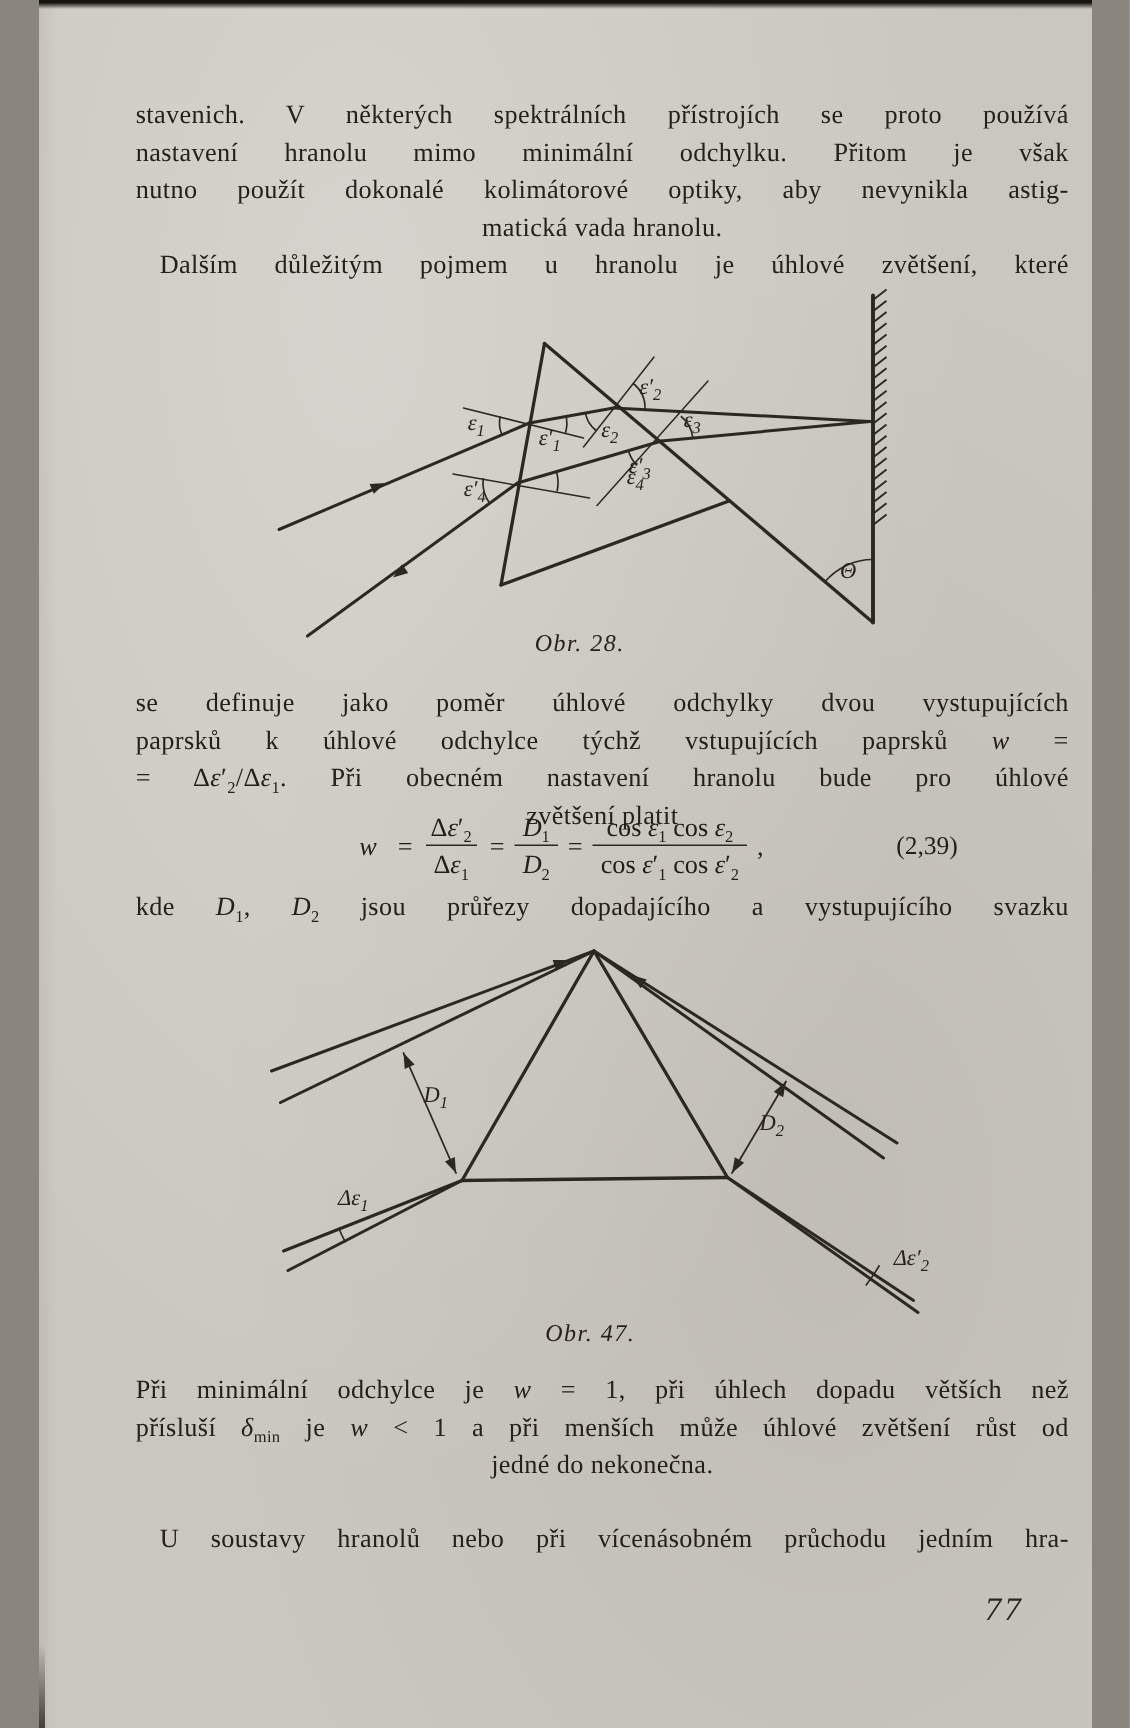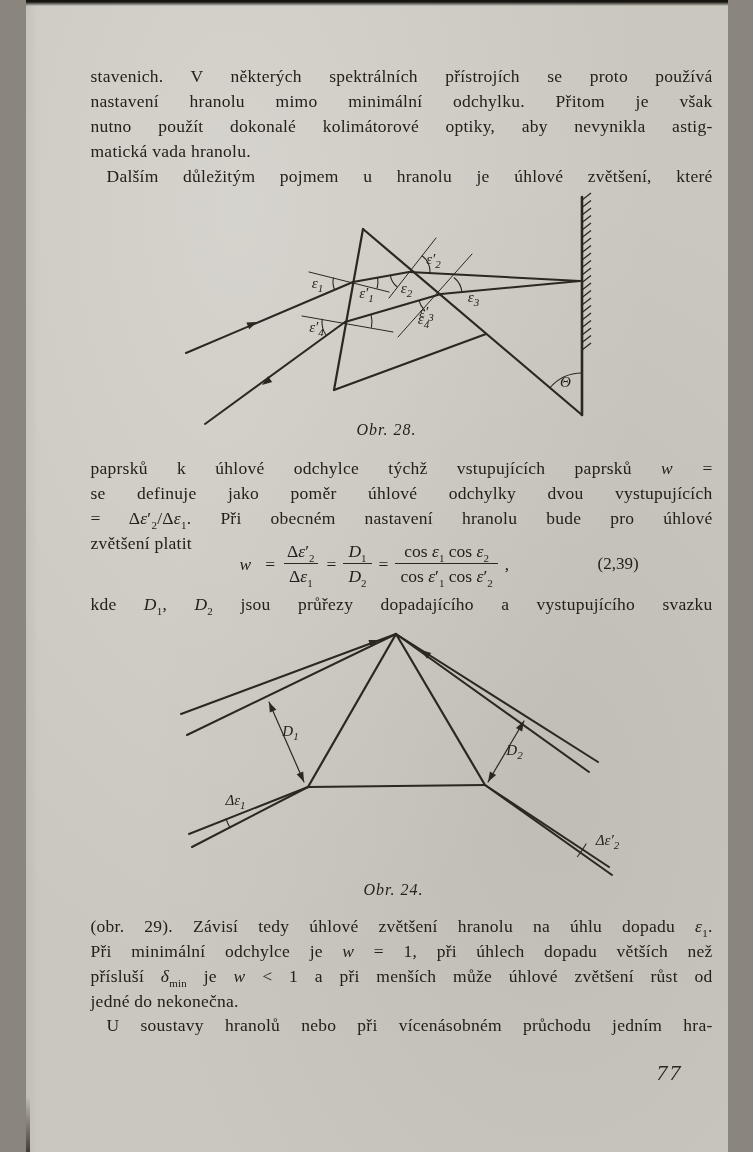--- a/index.html
+++ b/index.html
@@ -17,21 +17,21 @@
     color:#211d18;
     padding-left:28px;
   }
   #top-edge{position:absolute;top:0;left:0;width:100%;height:6px;
     background:linear-gradient(#16140f 30%, rgba(22,20,15,0));}
   #corner-sliver{position:absolute;left:0;bottom:0;width:4px;height:56px;
     background:linear-gradient(to top,#433e35, rgba(67,62,53,0));}
   #textblock{position:absolute;left:65px;top:0;width:622px;}
   .para{position:absolute;left:0;width:622px;}
   .tline{height:25px;line-height:25px;font-size:17.5px;letter-spacing:0.25px;
-    white-space:normal;color:#24201a;}
+    white-space:normal;color:#24201a;text-align:center;}
   .tline.just{text-align:justify;text-align-last:justify;}
   sub{font-size:11px;line-height:0;}
   
   #formula{position:absolute;left:65px;top:541px;width:622px;height:52px;}
   #formula-inner{position:absolute;left:142px;top:0;display:flex;align-items:center;
     font-size:17.5px;}
   #formula-inner .op{margin:0 7px;}
   .frac{display:inline-flex;flex-direction:column;align-items:center;}
   .frac .num{padding:0 5px 1px;text-align:center;}
   .frac .den{border-top:1.5px solid #2b2721;padding:2px 5px 0;text-align:center;}
@@ -57,30 +57,29 @@
       <div class="para" style="top: 64px;">
         <div class="tline just">stavenich. V některých spektrálních přístrojích se proto používá</div>
         <div class="tline just">nastavení hranolu mimo minimální odchylku. Přitom je však</div>
         <div class="tline just">nutno použít dokonalé kolimátorové optiky, aby nevynikla astig-</div>
         <div class="tline">matická vada hranolu.</div>
       </div>
       <div class="para" style="top: 164px;">
         <div class="tline just" style="text-indent: 16px;">Dalším důležitým pojmem u hranolu je úhlové zvětšení, které</div>
       </div>
       <div class="para" style="top: 456px;">
+        <div class="tline just">se definuje jako poměr úhlové odchylky dvou vystupujících</div>
         <div class="tline just">paprsků k úhlové odchylce týchž vstupujících paprsků <i>w</i> =</div>
-        <div class="tline just">se definuje jako poměr úhlové odchylky dvou vystupujících</div>
         <div class="tline just">= Δ<i>ε</i>′<sub>2</sub>/Δ<i>ε</i><sub>1</sub>. Při obecném nastavení hranolu bude pro úhlové</div>
         <div class="tline">zvětšení platit</div>
       </div>
       <div class="para" style="top: 592px;">
         <div class="tline just">kde <i>D</i><sub>1</sub>, <i>D</i><sub>2</sub> jsou průřezy dopadajícího a vystupujícího svazku</div>
       </div>
       <div class="para" style="top: 914px;">
-        <div class="tline just">(obr. 29). Závisí tedy úhlové zvětšení hranolu na úhlu dopadu <i>ε</i><sub>1</sub>.</div>
         <div class="tline just">Při minimální odchylce je <i>w</i> = 1, při úhlech dopadu větších než</div>
         <div class="tline just">přísluší <i>δ</i><sub>min</sub> je <i>w</i> &lt; 1 a při menších může úhlové zvětšení růst od</div>
         <div class="tline">jedné do nekonečna.</div>
       </div>
       <div class="para" style="top: 1013px;">
         <div class="tline just" style="text-indent: 16px;">U soustavy hranolů nebo při vícenásobném průchodu jedním hra-</div>
       </div>
     </div>
 
   <div id="formula">
@@ -153,21 +152,21 @@
         <path d="M 345.0 314.6 A 27 27 0 0 1 345.4 327.6" fill="none" stroke="#2b2721" stroke-width="1.1"></path>
         <path d="M 300.4 335.5 A 23 23 0 0 1 296.2 318.8" fill="none" stroke="#2b2721" stroke-width="1.1"></path>
         <path d="M 523.8 388.0 A 42 42 0 0 1 556.0 373.0" fill="none" stroke="#2b2721" stroke-width="1.1"></path>
         <polygon points="231,322 223.2,329.2 220.4,322.6" fill="#2b2721"></polygon>
         <polygon points="236,385 242.0,376.2 246.2,382.0" fill="#2b2721"></polygon>
       </svg>
       <div class="fig-label" style="left: 152px; top: 93px;">ε<sub>1</sub></div>
       <div class="fig-label" style="left: 201px; top: 103px;">ε′<sub>1</sub></div>
       <div class="fig-label" style="left: 241px; top: 98px;">ε<sub>2</sub></div>
       <div class="fig-label" style="left: 268px; top: 69px;">ε′<sub>2</sub></div>
-      <div class="fig-label" style="left: 296px; top: 107px; margin-left: 12px;">ε<sub>3</sub></div>
+      <div class="fig-label" style="left: 296px; top: 91px;">ε<sub>3</sub></div>
       <div class="fig-label" style="left: 261px; top: 122px; text-align: right;">ε′<sub>3</sub></div>
       <div class="fig-label" style="left: 214px; top: 129px; margin-left: 44px;">ε<sub>4</sub></div>
       <div class="fig-label" style="left: 151px; top: 137px;">ε′<sub>4</sub></div>
       <div class="fig-label" style="left: 400px; top: 192px;">Θ</div>
     </div>
     <div class="fig-caption" style="left: 361px; top: 430px;">Obr. 28.</div>
     <div class="figure" style="left: 130px; top: 618px; width: 480px; height: 285px;">
       <svg width="480" height="285" viewBox="130 618 480 285">
         <line x1="370" y1="634" x2="282" y2="787" stroke="#2b2721" stroke-width="2.2" stroke-linecap="round"></line>
         <line x1="370" y1="634" x2="459" y2="785" stroke="#2b2721" stroke-width="2.2" stroke-linecap="round"></line>
@@ -189,14 +188,14 @@
         <polygon points="243,702 250.4,709.7 243.8,712.6" fill="#2b2721"></polygon>
         <polygon points="278,782 270.6,774.3 277.2,771.4" fill="#2b2721"></polygon>
         <polygon points="498,721 496.1,731.5 489.9,727.9" fill="#2b2721"></polygon>
         <polygon points="462,782 463.9,771.5 470.1,775.1" fill="#2b2721"></polygon>
       </svg>
       <div class="fig-label" style="left: 135px; top: 113px;">D<sub>1</sub></div>
       <div class="fig-label" style="left: 359px; top: 132px;">D<sub>2</sub></div>
       <div class="fig-label" style="left: 80px; top: 182px;">Δε<sub>1</sub></div>
       <div class="fig-label" style="left: 452px; top: 222px;">Δε′<sub>2</sub></div>
     </div>
-    <div class="fig-caption" style="left: 368px; top: 890px;">Obr. 24.</div>
+    <div class="fig-caption" style="left: 368px; top: 890px;">Obr. 47.</div>
   </div>
 
 </body></html>

